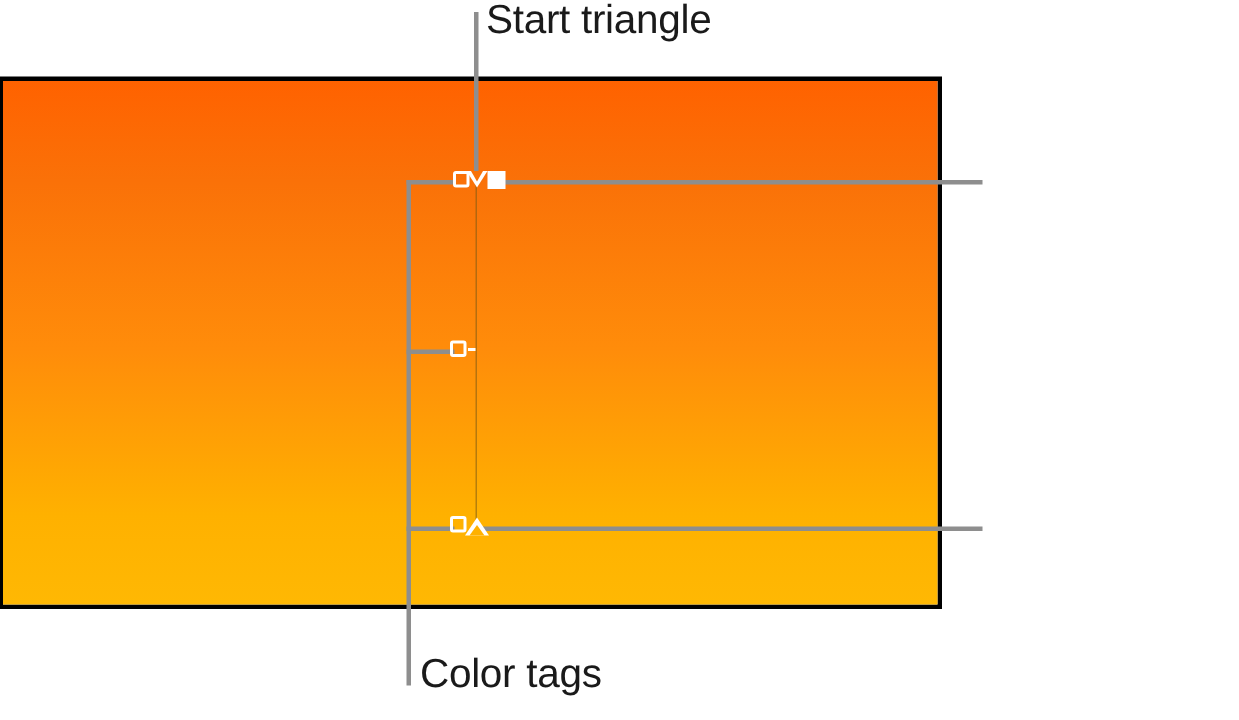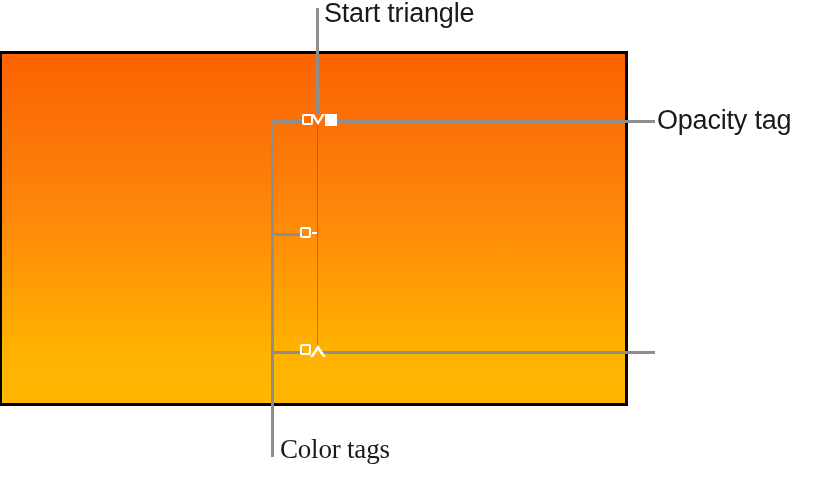--- a/index.html
+++ b/index.html
@@ -161,18 +161,17 @@
   <div class="marker tag-stub" style="left:312px; top:232px;"></div>
 
   <div class="marker tag-square" style="left:300px; top:344px;"></div>
   <div class="marker" style="left:310px; top:345px;">
     <div class="tri-up"></div>
     <div class="tri-up-inner"></div>
   </div>
 
   <div class="label" style="left:324px; top:-2px;">Start triangle</div>
 
-  <div class="label" style="left:657px; top:105px;">Opacity tag</div>
 
 
-  <div class="label" style="left:280px; top:434px;font-family:Liberation Serif, serif;">Color tags</div>
+  <div class="label" style="left:280px; top:434px;">Color tags</div>
 
 </div>
 
 </body></html>

